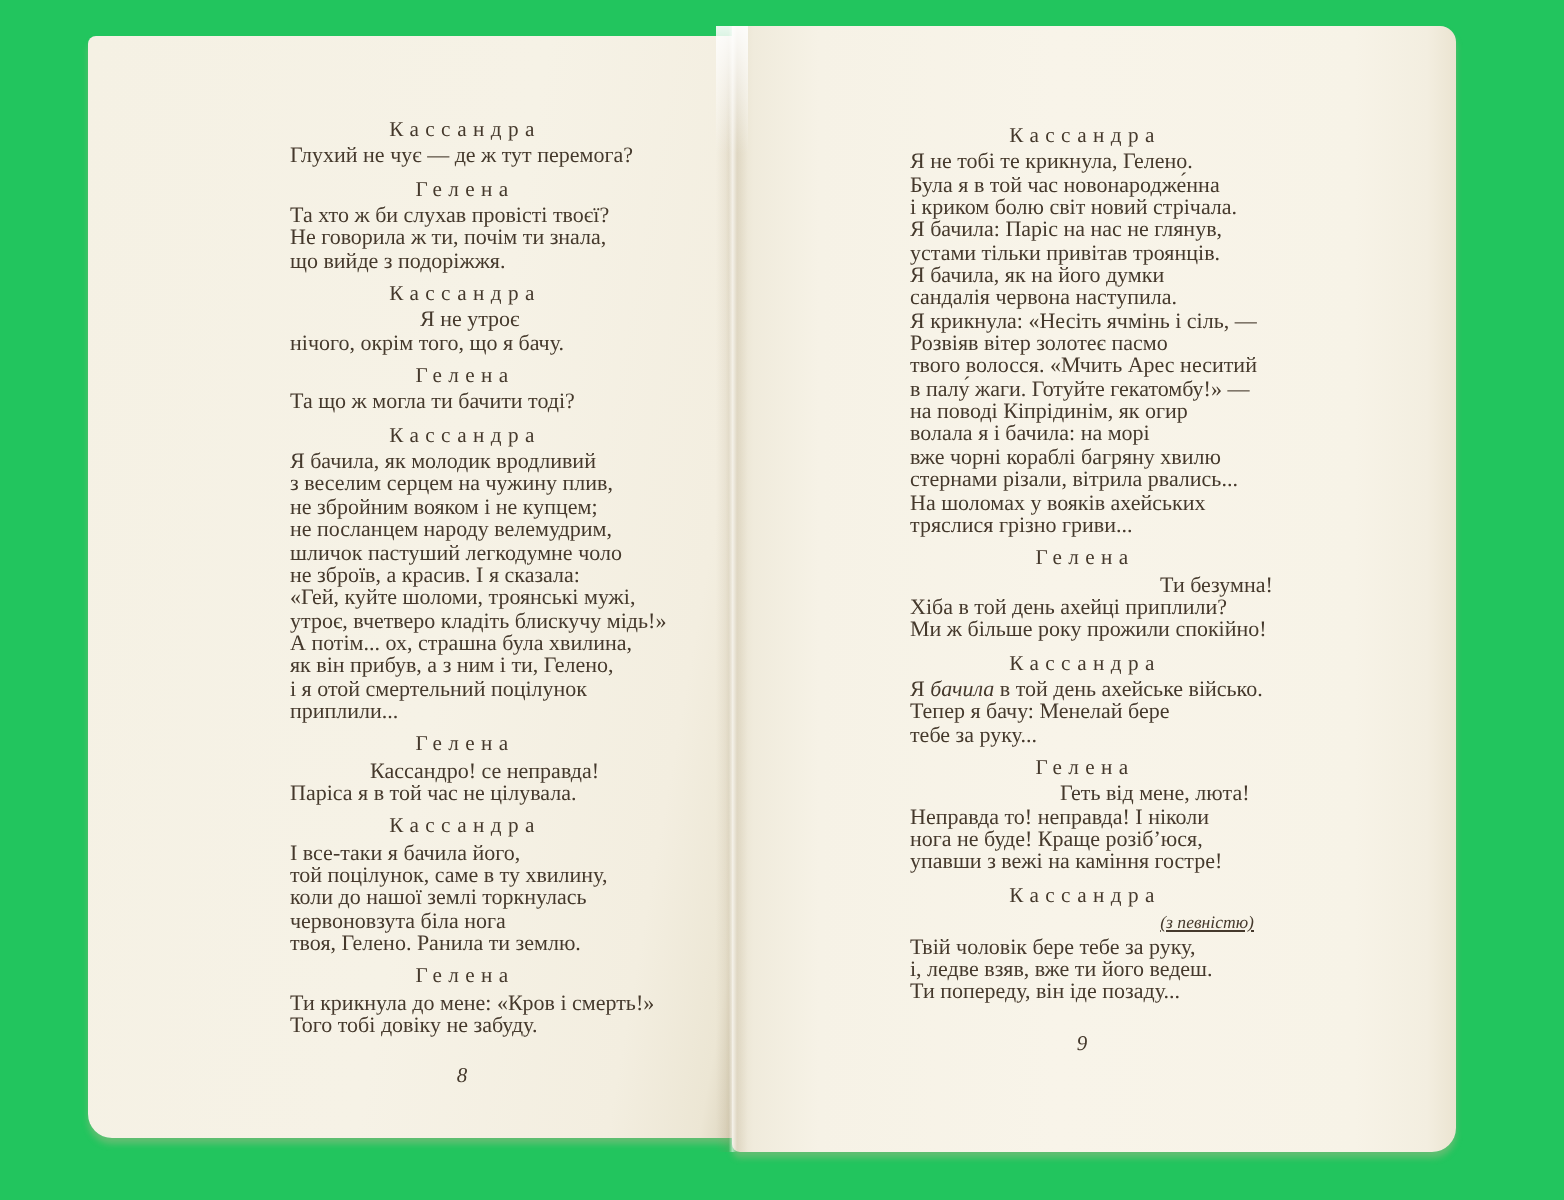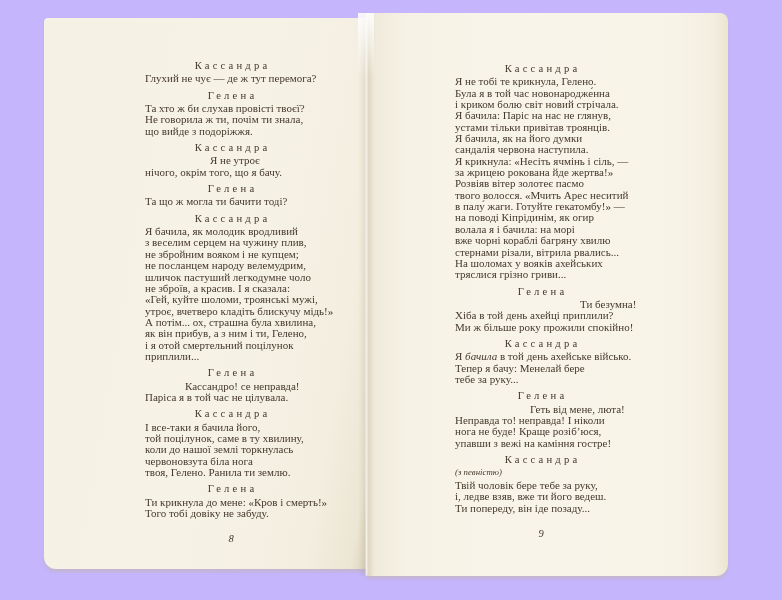--- a/index.html
+++ b/index.html
@@ -34,34 +34,34 @@
   .text-block{position:absolute;font-size:11px;line-height:11.35px;}
   .text-left{left:145px;top:60px;width:222px;}
   .text-right{left:455px;top:63px;width:222px;}
   .speaker{
     width:172px;text-align:center;
     font-size:10.6px;letter-spacing:3.2px;padding-left:3px;box-sizing:border-box;
     margin:5px 0 2px;white-space:pre;
   }
   .section:first-child .speaker{margin-top:0;}
   .direction{
-    width:172px;text-align:left;font-style:italic;
-    font-size:8.8px;line-height:10.5px;margin:0 0 2px;
+    width:172px;text-align:right;font-style:italic;
+    font-size:8.8px;line-height:10.5px;margin:0 0 2px;text-decoration:underline;
   }
   .vline{white-space:pre;}
   .vline em{font-style:italic;}
   .pagenum{
     width:172px;text-align:center;font-style:italic;
     font-size:10.5px;margin-top:14px;
   }
 </style>
 </head>
 <body>
 
-<div class="scene" style="--ink: #45392c; background: #c4b5fd;">
+<div class="scene" style="--ink: #45392c; background: #22c55e;">
   <div class="book">
     <div class="page page-left"></div>
     <div class="page page-right"></div>
     <div class="gutter"></div>
   </div>
   <div class="text-block text-left" id="page-0">
       <div class="section">
         <div class="speaker">Кассандра</div>
         <div class="vline">Глухий не чує — де ж тут перемога?</div>
       </div>
@@ -119,21 +119,20 @@
       <div class="section">
         <div class="speaker">Кассандра</div>
         <div class="vline">Я не тобі те крикнула, Гелено.</div>
         <div class="vline">Була я в той час новонародже́нна</div>
         <div class="vline">і криком болю світ новий стрічала.</div>
         <div class="vline">Я бачила: Паріс на нас не глянув,</div>
         <div class="vline">устами тільки привітав троянців.</div>
         <div class="vline">Я бачила, як на його думки</div>
         <div class="vline">сандалія червона наступила.</div>
         <div class="vline">Я крикнула: «Несіть ячмінь і сіль, —</div>
-        <div class="vline">за жрицею рокована йде жертва!»</div>
         <div class="vline">Розвіяв вітер золотеє пасмо</div>
         <div class="vline">твого волосся. «Мчить Арес неситий</div>
         <div class="vline">в палу́ жаги. Готуйте гекатомбу!» —</div>
         <div class="vline">на поводі Кіпрідинім, як огир</div>
         <div class="vline">волала я і бачила: на морі</div>
         <div class="vline">вже чорні кораблі багряну хвилю</div>
         <div class="vline">стернами різали, вітрила рвались...</div>
         <div class="vline">На шоломах у вояків ахейських</div>
         <div class="vline">тряслися грізно гриви...</div>
       </div>

